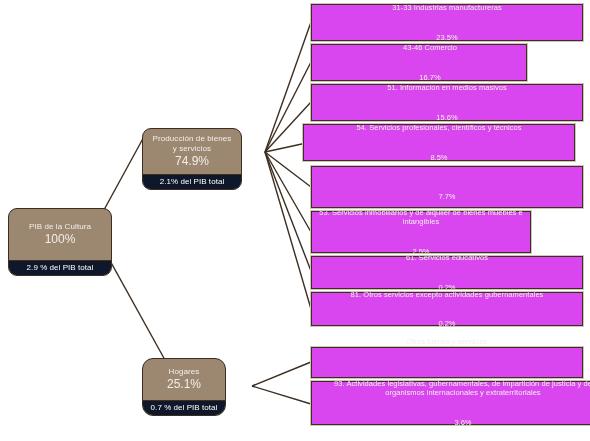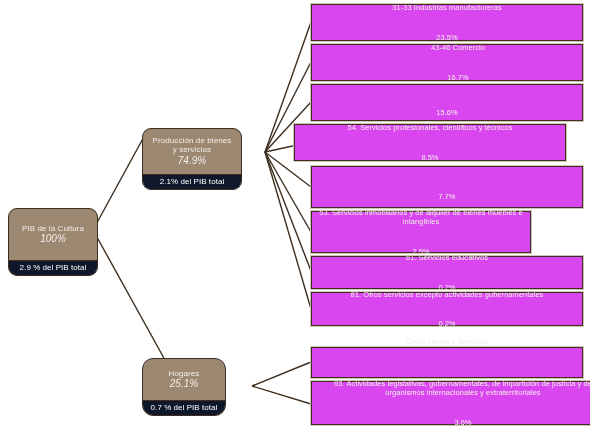--- a/index.html
+++ b/index.html
@@ -49,22 +49,21 @@
     color: #f2efe9;
     text-align: center;
     line-height: 1.22;
     padding: 2px 4px;
   }
   .node-round .node-title {
     font-size: 8px;
     letter-spacing: 0.1px;
   }
   .node-round .node-pct {
-    font-size: 10px;
-    font-style: italic;
+    font-size: 12px;
   }
   .node-round .node-footer {
     flex: 0 0 auto;
     background: #0f172a;
     border-top: 1.6px solid #3d2e20;
     color: #ffffff;
     font-size: 8px;
     text-align: center;
     line-height: 14px;
     height: 14px;
@@ -114,21 +113,21 @@
       <line x1="265" y1="152" x2="311" y2="187"></line>
       <line x1="265" y1="152" x2="311" y2="232"></line>
       <line x1="265" y1="152" x2="311" y2="271"></line>
       <line x1="265" y1="152" x2="311" y2="309"></line>
 
       <line x1="252" y1="386" x2="311" y2="362"></line>
       <line x1="252" y1="386" x2="311" y2="404"></line>
     </g>
   </svg>
 
-  <div class="node-round" style="left:8px; top:208px; width:90px; height:68px;justify-content:flex-end;">
+  <div class="node-round" style="left:8px; top:208px; width:104px; height:68px;justify-content:flex-end;">
     <div class="node-body">
       <span class="node-title">PIB de la Cultura</span>
       <span class="node-pct">100%</span>
     </div>
     <div class="node-footer">2.9 % del PIB total</div>
   </div>
 
   <div class="node-round" style="left:142px; top:128px; width:100px; height:62px;">
     <div class="node-body">
       <span class="node-title">Producción de bienes</span>
@@ -144,30 +143,31 @@
       <span class="node-pct">25.1%</span>
     </div>
     <div class="node-footer">0.7 % del PIB total</div>
   </div>
 
   <div class="leaf-box" style="left:311px; top:4px; width:272px; height:37px;">
     <span class="leaf-label">31-33  Industrias manufactureras</span>
     <span class="leaf-pct">23.5%</span>
   </div>
 
-  <div class="leaf-box" style="left:311px; top:44px; width:272px; height:37px;padding-left:28px;">
+  <div class="leaf-box" style="left:311px; top:44px; width:216px; height:37px;padding-left:28px;">
     <span class="leaf-label">43-46  Comercio</span>
     <span class="leaf-pct">16.7%</span>
   </div>
 
   <div class="leaf-box" style="left:311px; top:84px; width:272px; height:37px;">
+    <span class="leaf-label">51.  Información en medios masivos</span>
     <span class="leaf-pct">15.6%</span>
   </div>
 
-  <div class="leaf-box" style="left:294px; top:124px; width:272px; height:37px;">
+  <div class="leaf-box" style="left:303px; top:124px; width:272px; height:37px;">
     <span class="leaf-label">54.  Servicios profesionales, científicos y técnicos</span>
     <span class="leaf-pct">8.5%</span>
   </div>
 
   <div class="leaf-box" style="left:311px; top:166px; width:272px; height:42px;">
     <span class="leaf-pct">7.7%</span>
   </div>
 
   <div class="leaf-box" style="left:311px; top:211px; width:220px; height:42px;">
     <span class="leaf-label">53. Servicios inmobiliarios y de alquiler de bienes muebles e intangibles</span>

